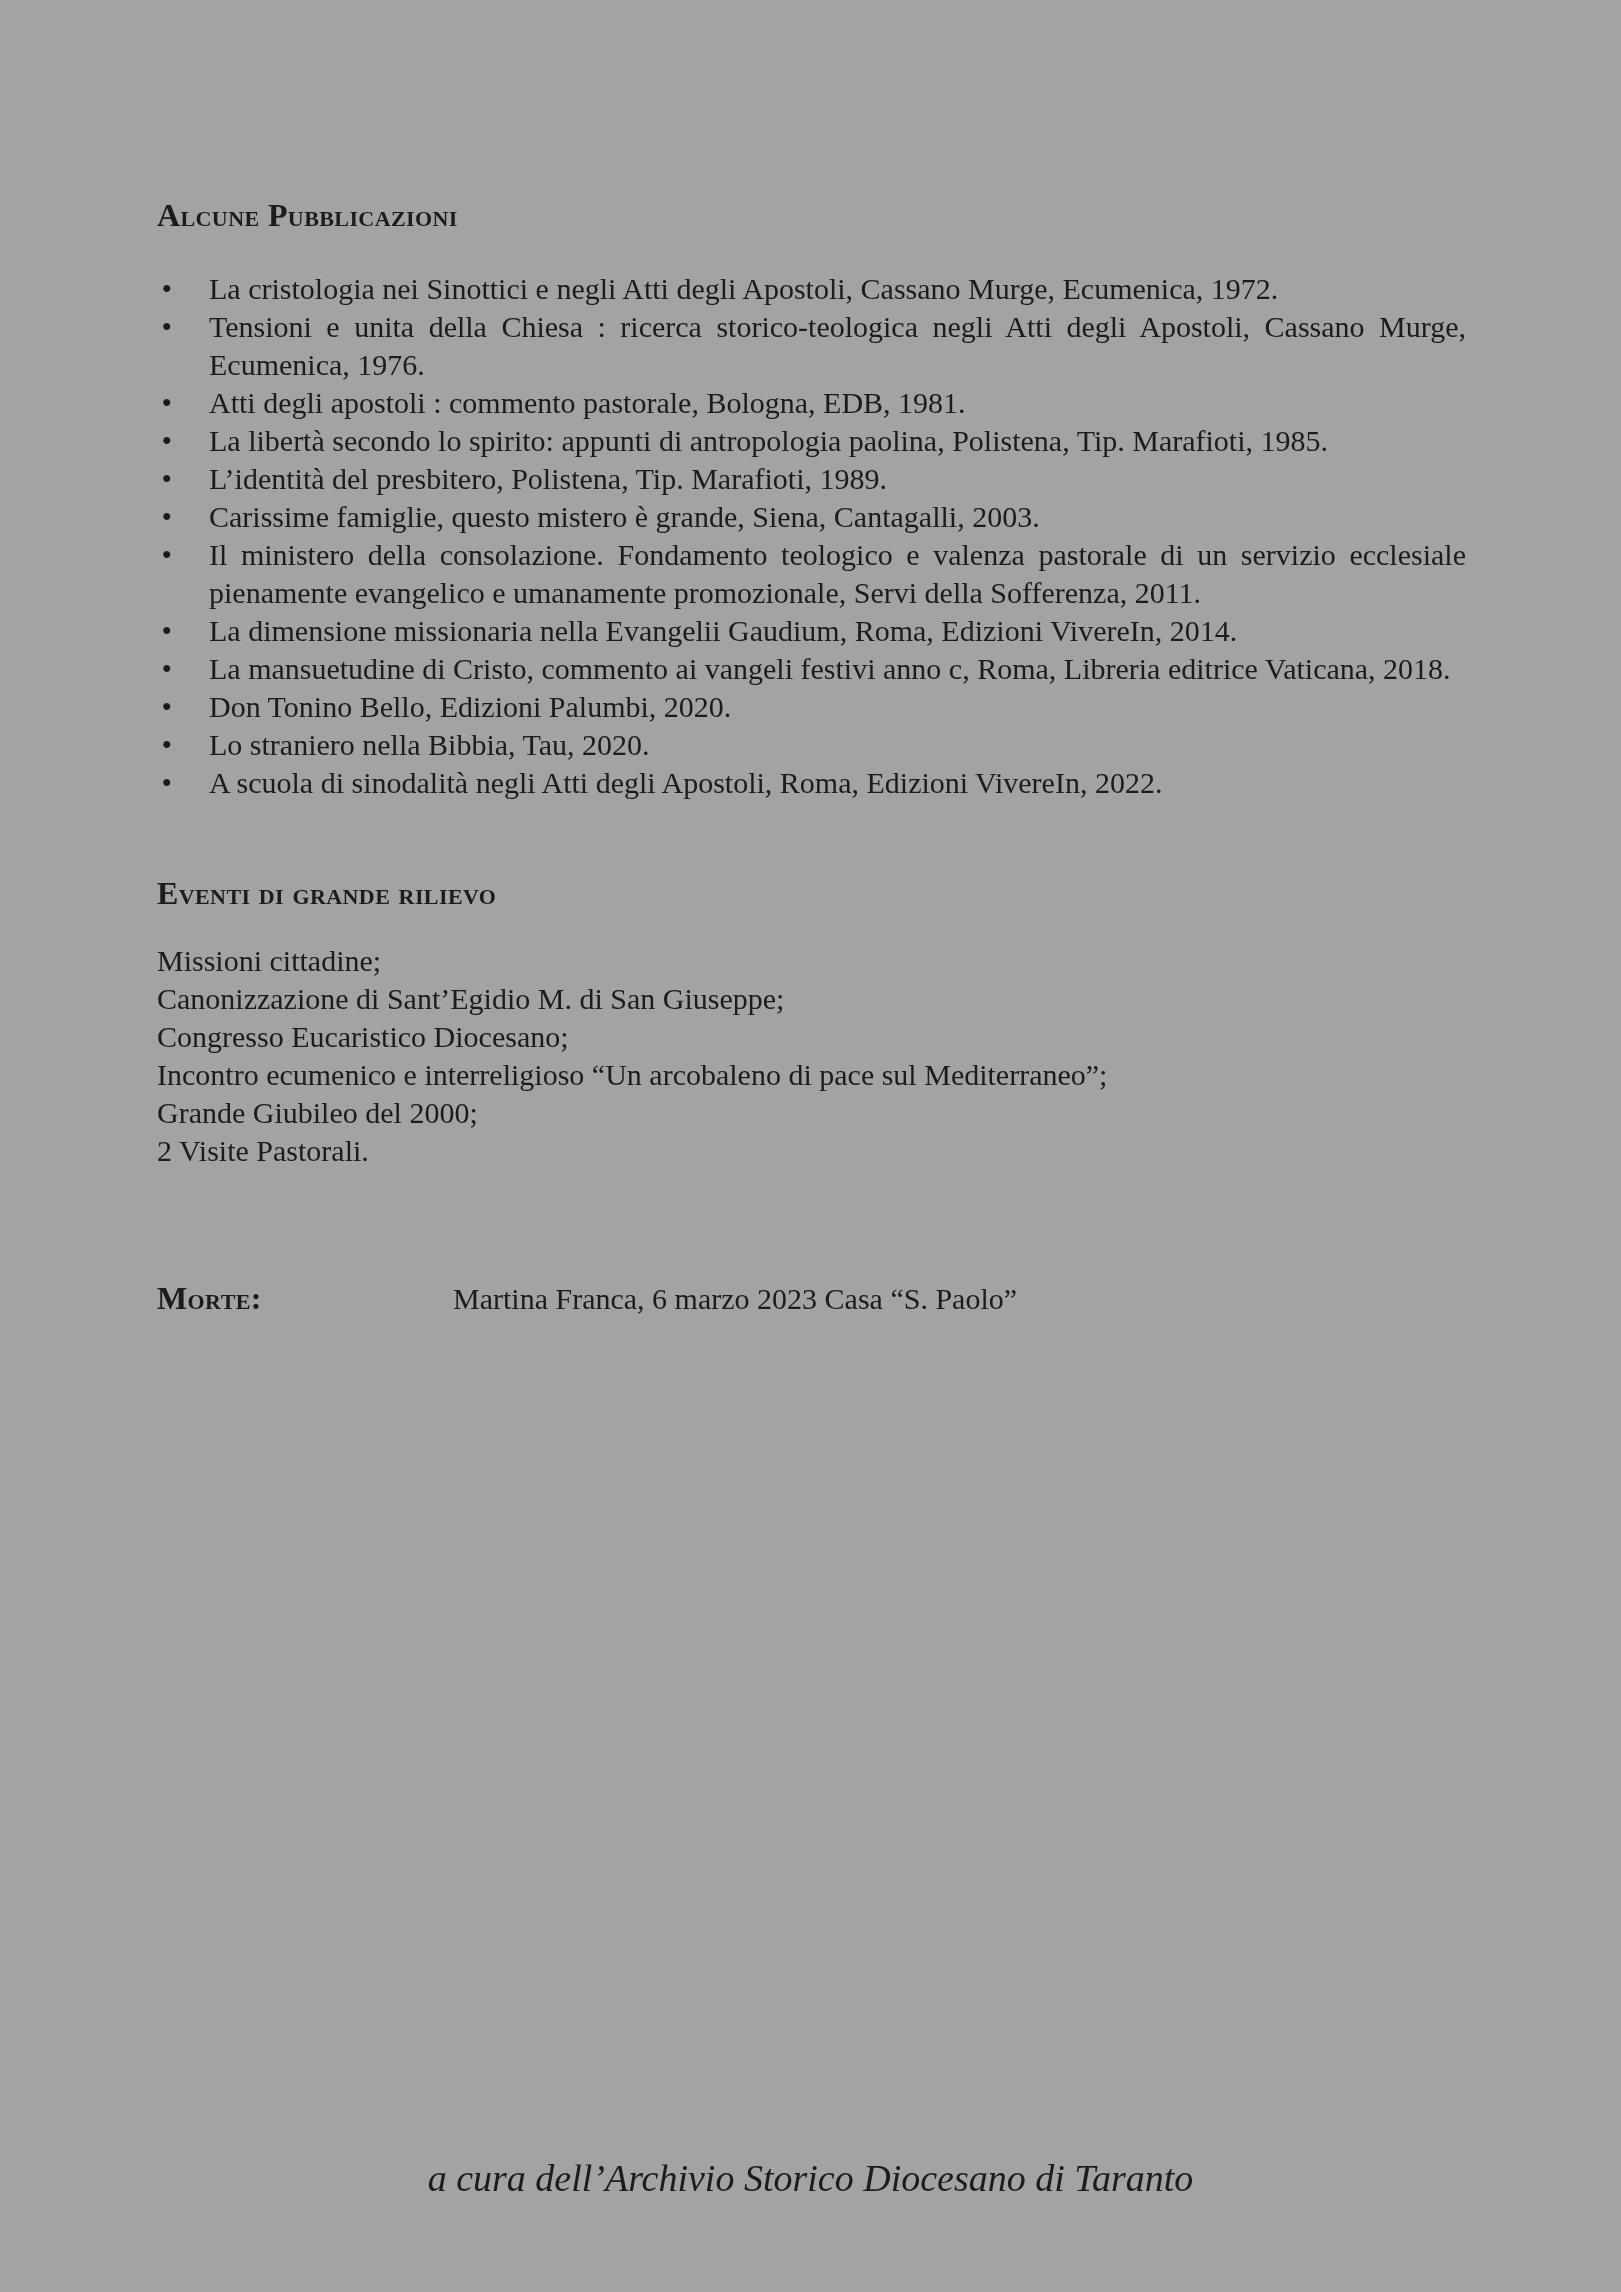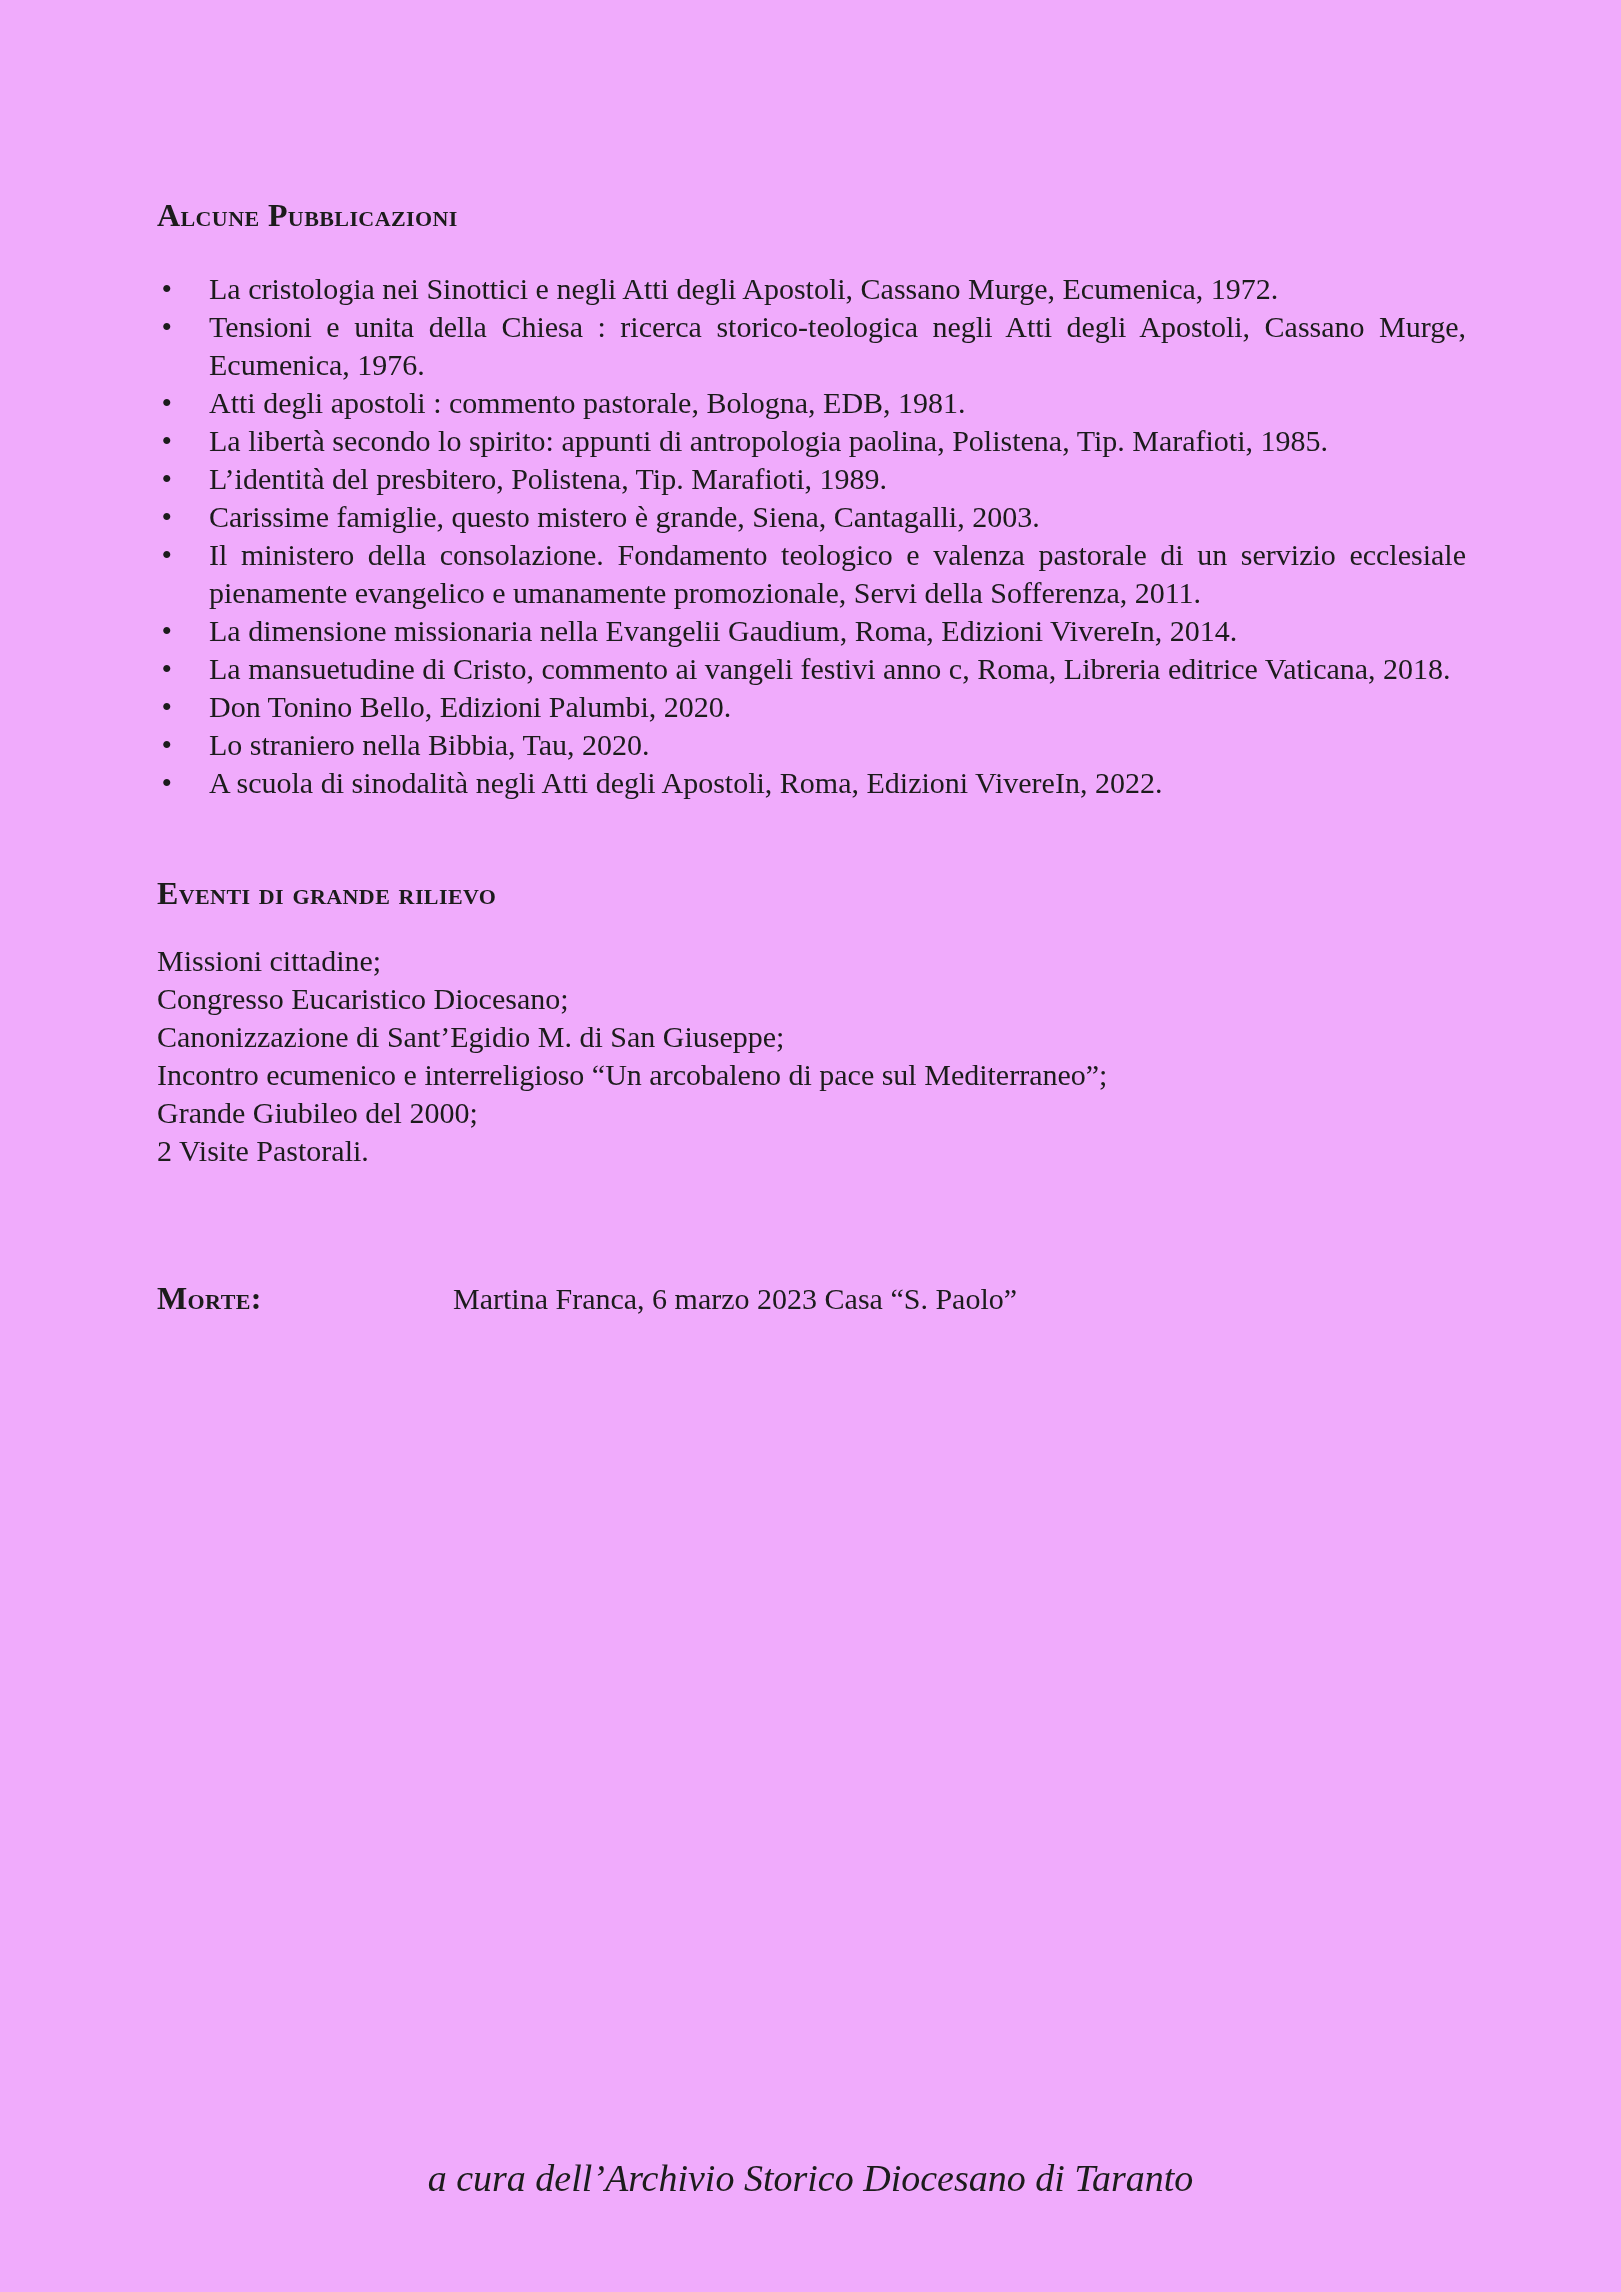--- a/index.html
+++ b/index.html
@@ -2,21 +2,21 @@
 <html style="font-size:14.3px"><head>
 <meta charset="utf-8">
 <style>
   * { box-sizing: border-box; }
   html, body { margin: 0; padding: 0; background: #ffffff; }
 
   .page {
     position: relative;
     width: 1621px;
     height: 2293px;
-    background: #f0abfc;
+    background: #a3a3a3;
     color: #1c1c1c;
     font-family: "Liberation Serif", "DejaVu Serif", serif;
     font-size: 30px;
     line-height: 38px;
     padding: 196px 155px 0 157px;
     overflow: hidden;
   }
 
   .heading {
     margin: 0;
@@ -92,22 +92,22 @@
         <li><span class="it">Don Tonino Bello,</span><span> Edizioni Palumbi, 2020.</span></li>
         <li><span class="it">Lo straniero nella Bibbia</span><span>, Tau, 2020.</span></li>
         <li><span class="it">A scuola di sinodalità negli Atti degli Apostoli,</span><span> Roma, Edizioni VivereIn, 2022.</span></li>
       </ul>
   </section>
 
   <section class="events-section">
     <h2 class="heading">Eventi di grande rilievo</h2>
     <div class="events-list">
         <div class="event-line"><span>Missioni cittadine;</span></div>
+        <div class="event-line"><span>Canonizzazione di Sant’Egidio M. di San Giuseppe;</span></div>
         <div class="event-line"><span>Congresso Eucaristico Diocesano;</span></div>
-        <div class="event-line"><span>Canonizzazione di Sant’Egidio M. di San Giuseppe;</span></div>
         <div class="event-line"><span>Incontro ecumenico e interreligioso </span><span class="it">“Un arcobaleno di pace sul Mediterraneo”</span><span>;</span></div>
         <div class="event-line"><span>Grande Giubileo del 2000;</span></div>
         <div class="event-line"><span>2 Visite Pastorali.</span></div>
       </div>
   </section>
 
   <div class="death-line">
     <span class="death-label">Morte:</span><span class="death-value"><span class="it">Martina Franca</span><span>, 6 marzo 2023 </span><span class="it">Casa “S. Paolo”</span></span>
   </div>
 

